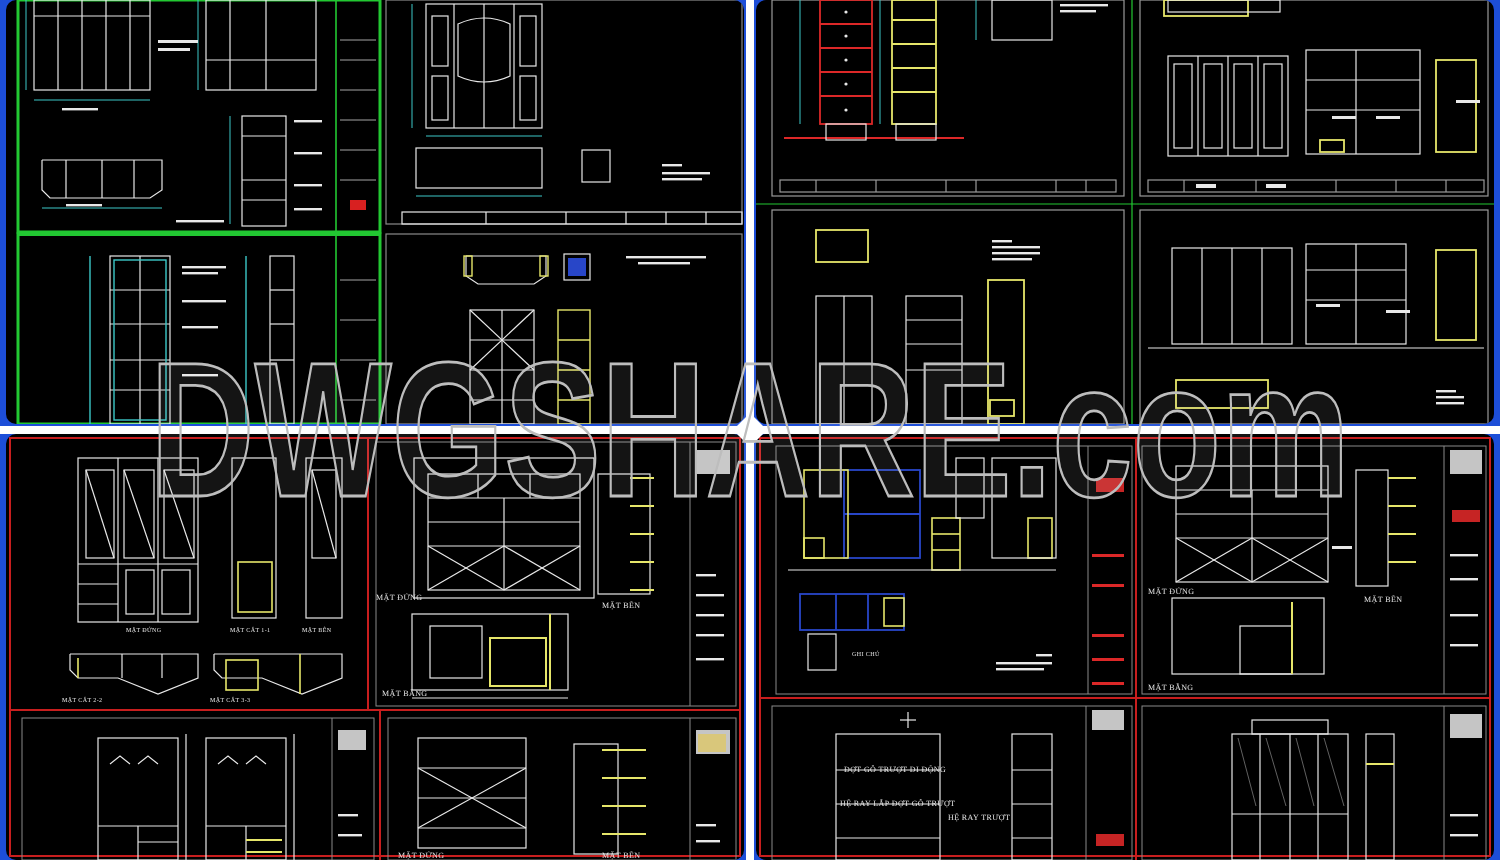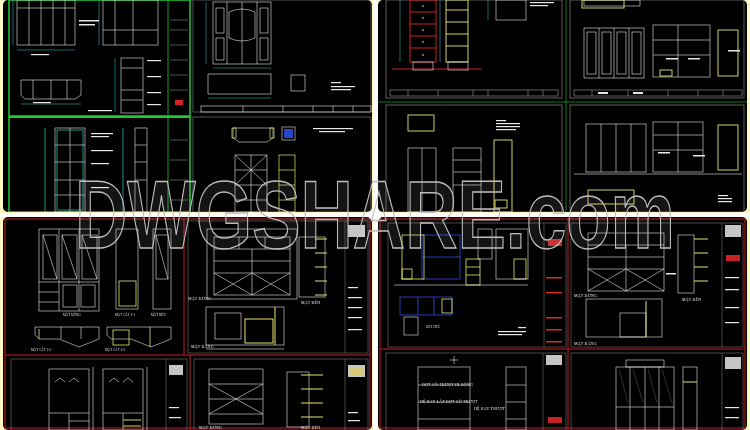--- a/index.html
+++ b/index.html
@@ -1,17 +1,17 @@
 <!DOCTYPE html>
 <html><head>
 <meta charset="utf-8">
 <style>
   html, body { margin:0; padding:0; background:#ffffff; }
   body { width:750px; height:430px; position:relative; overflow:hidden; font-family:"Liberation Sans", sans-serif; }
-  .mosaic { position:absolute; left:0; top:0; width:750px; height:430px; background:#fef9c3; }
+  .mosaic { position:absolute; left:0; top:0; width:750px; height:430px; background:#1d4ed8; }
   .quad { position:absolute; background:#000; border-radius:5px; overflow:hidden; }
   .q-tl { left:3px; top:0; width:369px; height:212px; }
   .q-tr { left:378px; top:0; width:369px; height:212px; }
   .q-bl { left:3px; top:217px; width:369px; height:213px; }
   .q-br { left:378px; top:217px; width:369px; height:213px; }
   .sheet { position:absolute; box-sizing:border-box; }
   .sheet svg { position:absolute; left:0; top:0; width:100%; height:100%; }
   .sheet-label { position:absolute; font-size:4px; color:#e8e8e8; letter-spacing:0.2px; white-space:nowrap; font-family:"Liberation Serif", serif; }
   .sheet-label.small { font-size:3px; }
   .divider-h { position:absolute; left:0; top:213px; width:750px; height:4px; background:#ffffff; }

